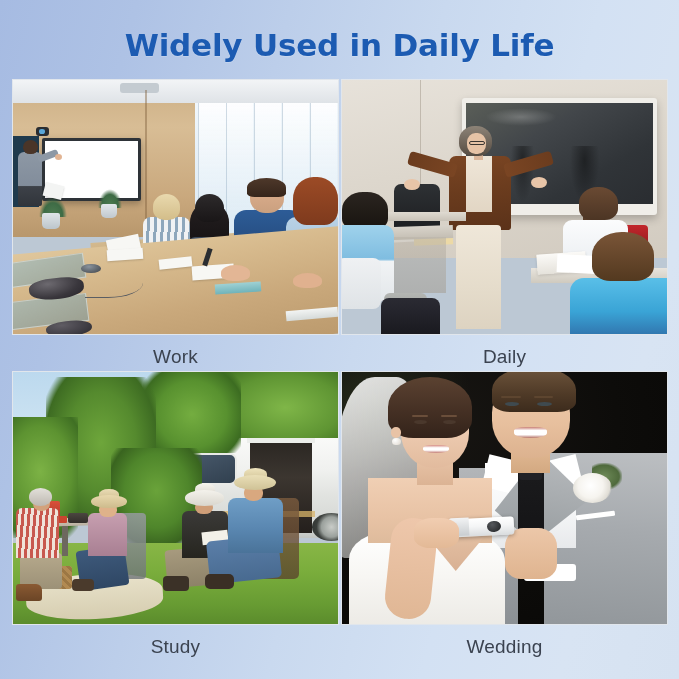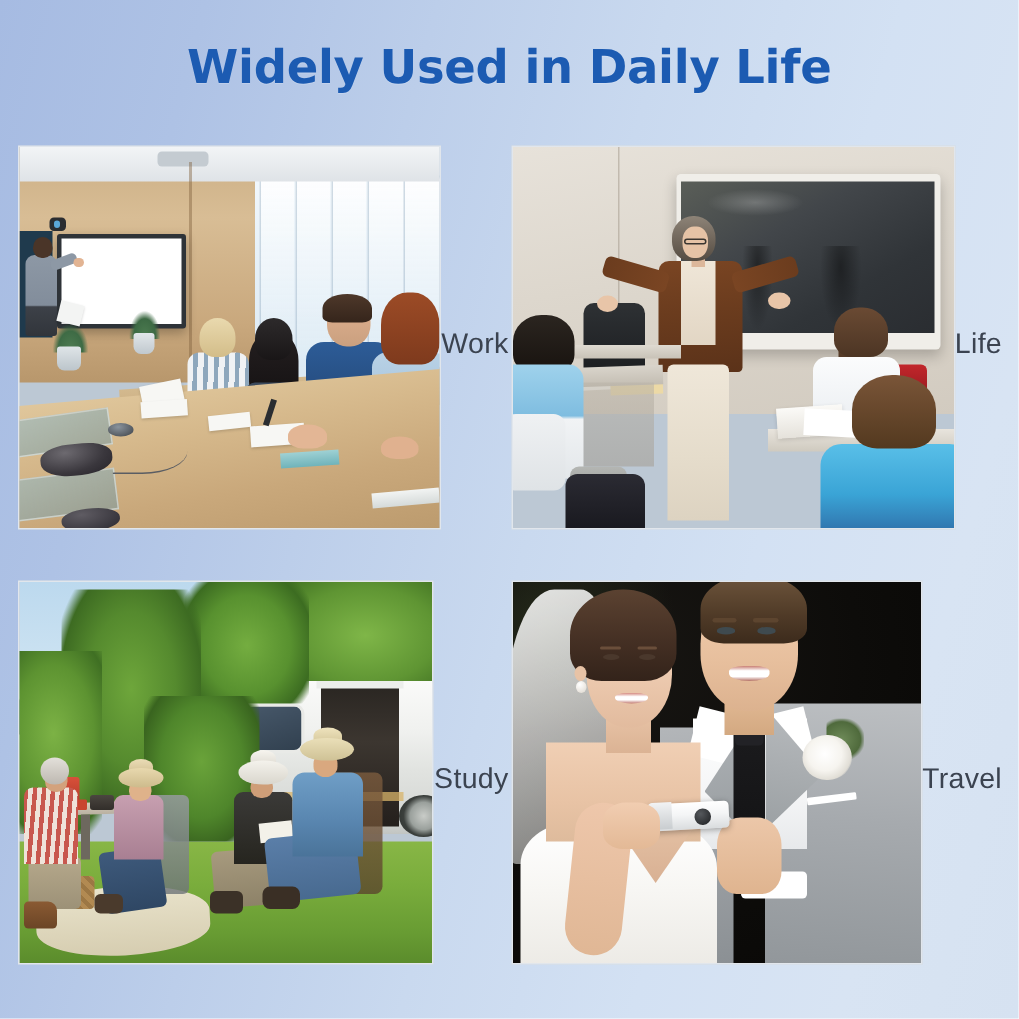--- a/index.html
+++ b/index.html
@@ -50,21 +50,21 @@
     display: grid;
     grid-template-columns: 327px 327px;
     grid-template-rows: 292px 288px;
     column-gap: 2px;
     row-gap: 0px;
   }
 
   .card {
     position: relative;
     display: flex;
-    flex-direction: row;
+    flex-direction: column;
     align-items: center;
   }
 
   .photo {
     width: 327px;
     height: 256px;
     border: 1px solid rgba(255,255,255,0.55);
     overflow: hidden;
     position: relative;
     background: #bcc8d4;
@@ -594,21 +594,21 @@
           <div class="s-bookpage"></div>
         <div class="s-stu1-hair"></div>
           <div class="s-stu1-body"></div>
           <div class="s-stu1-arm"></div>
         <div class="s-backpack"></div>
           <div class="s-stu4"></div>
         <div class="s-stu3-body"></div>
           <div class="s-stu3-hair"></div>
       </div>
     </div>
-    <div class="card-label">Life</div>
+    <div class="card-label">Daily</div>
   </div>
 
   <div class="card bottom">
     <div class="photo">
       <div class="scene">
         <div class="t-sky"></div>
         <div class="t-mtn"></div>
         <div class="t-grass"></div>
         <div class="t-van"></div>
         <div class="t-vanroof"></div>
@@ -703,16 +703,16 @@
         <div class="d-b-mouth"></div>
         <div class="d-b-arm"></div>
         <div class="d-g-cuff"></div>
         <div class="d-g-hand"></div>
         <div class="d-dev"></div>
         <div class="d-devcap"></div>
         <div class="d-devbtn"></div>
         <div class="d-b-hand"></div>
       </div>
     </div>
-    <div class="card-label">Travel</div>
+    <div class="card-label">Wedding</div>
   </div>
 
 </div>
 
 </body></html>

